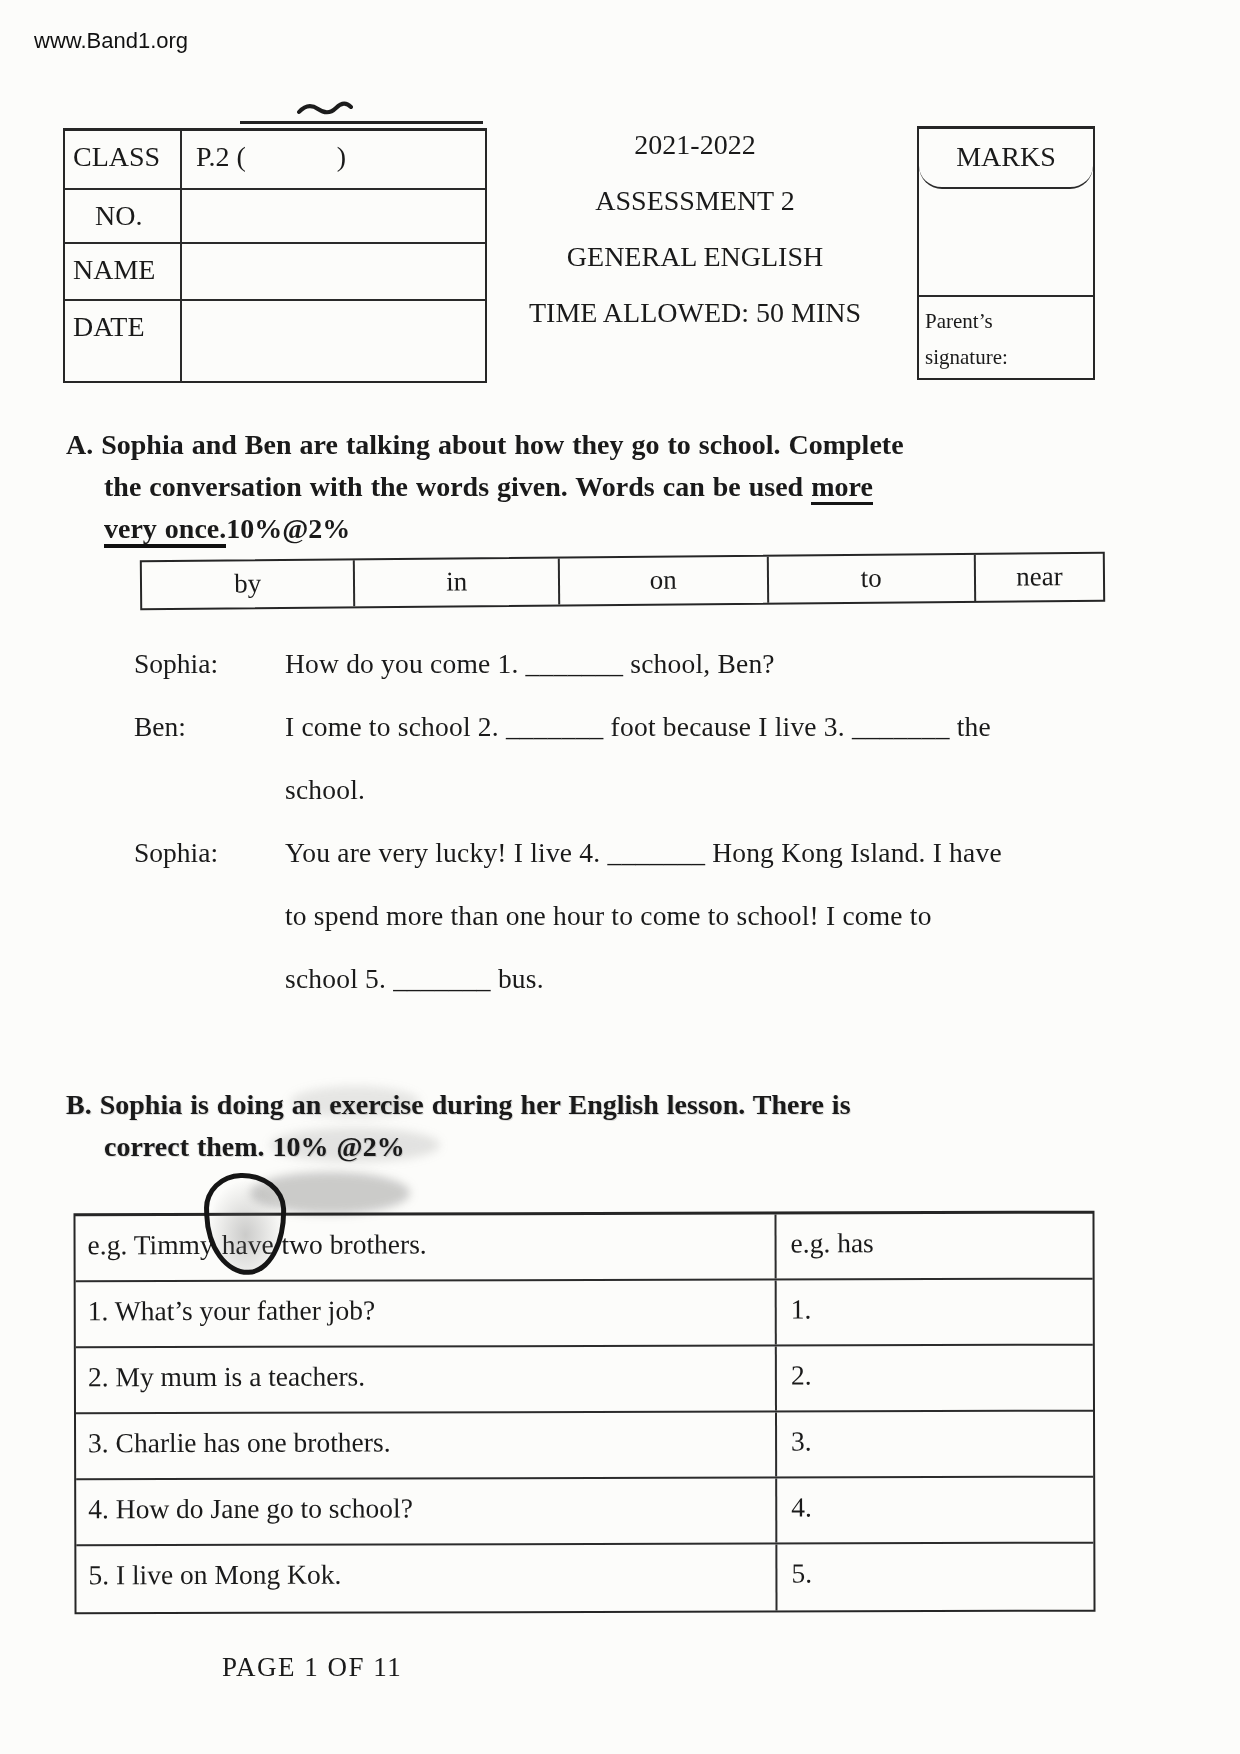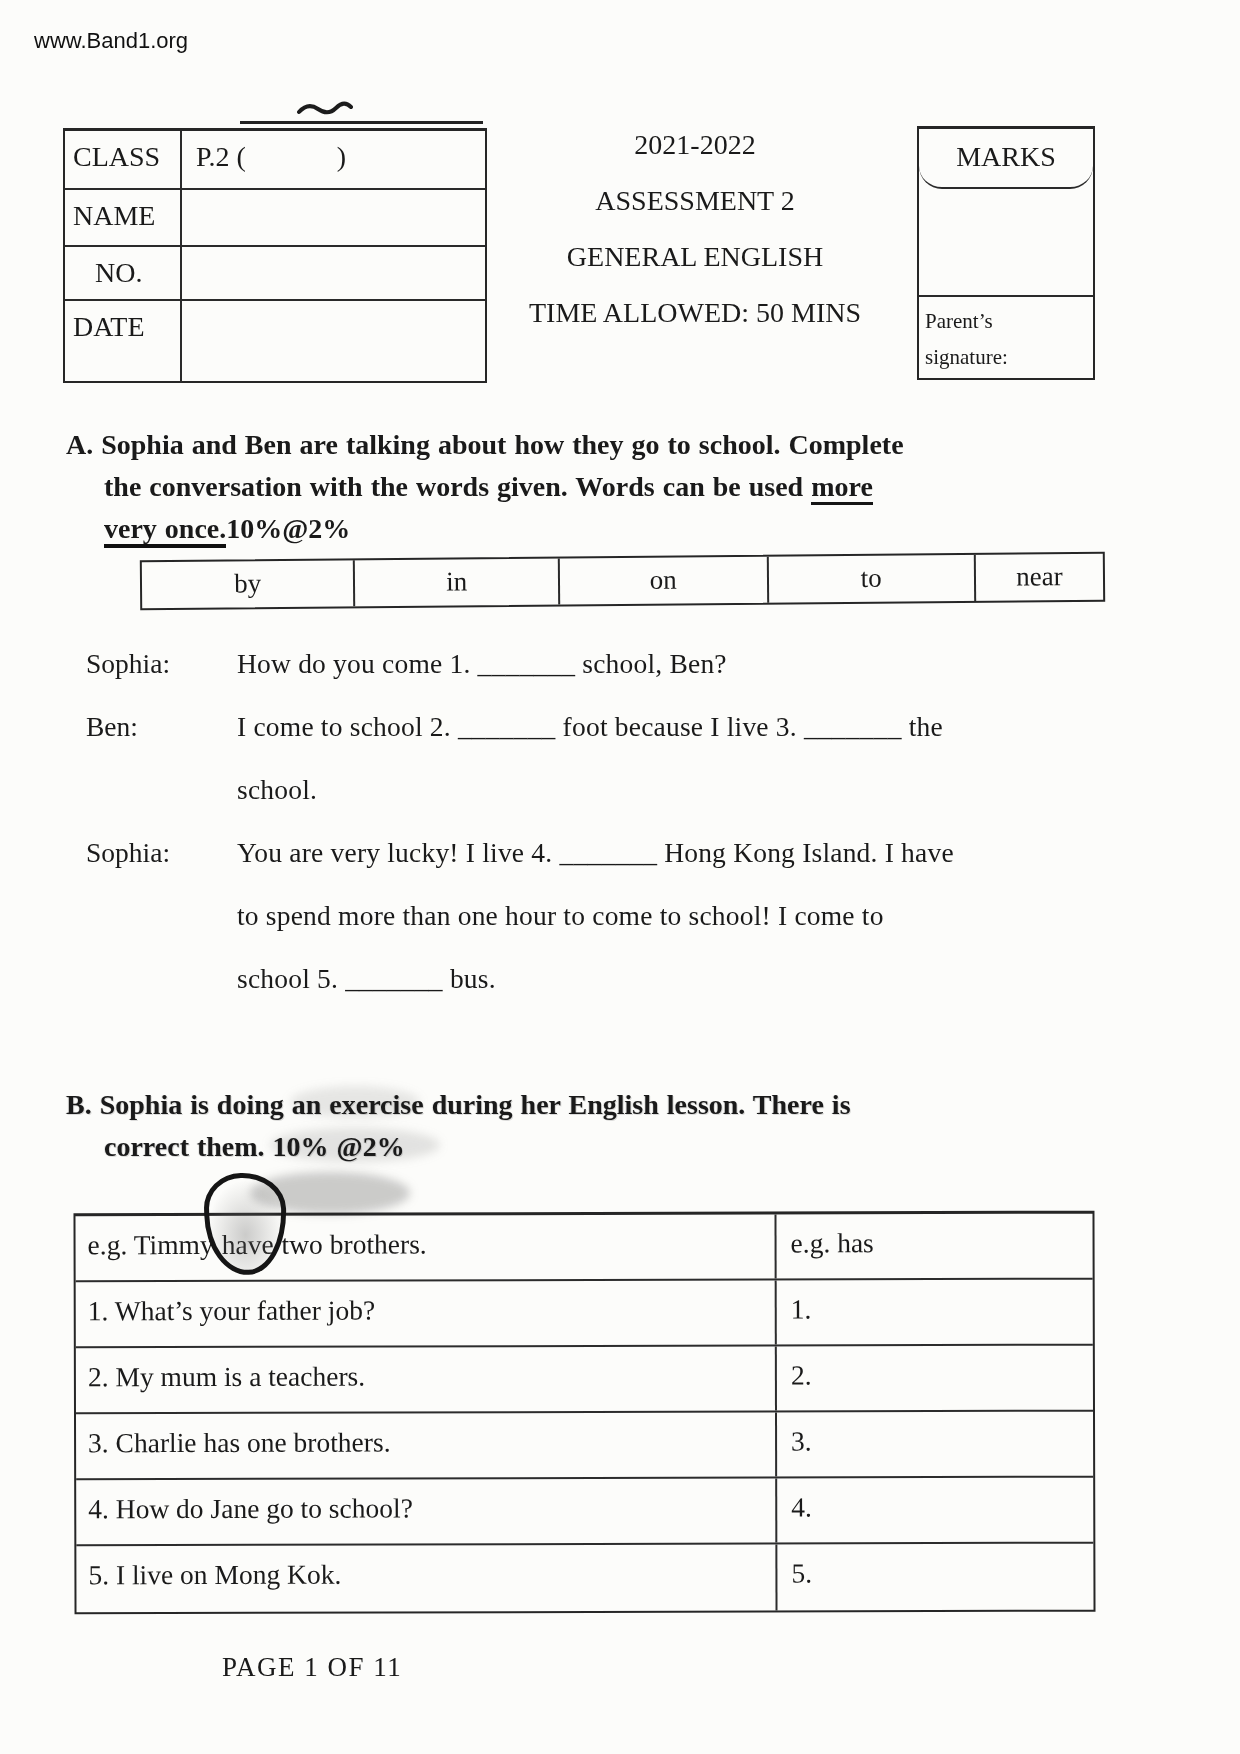--- a/index.html
+++ b/index.html
@@ -81,21 +81,21 @@
   }
   .wb-cell{
     border-right:2px solid #2a2a2a;
     text-align:center;font-size:27px;padding-top:7px;box-sizing:border-box;
   }
   .wb-cell:last-child{border-right:none;}
   .wb-0{width:22.2%;} .wb-1{width:21.3%;} .wb-2{width:21.7%;} .wb-3{width:21.6%;} .wb-4{width:13.2%;}
 
   
   .dialogue{left:86px;top:648px;width:1075px;}
-  .dlg-row{display:flex;height:63px;font-size:27.5px;}
+  .dlg-row{display:flex;height:63px;font-size:27.5px;margin-left:48px;}
   .dlg-spk{width:151px;flex:none;}
   .dlg-txt{flex:1;letter-spacing:.2px;}
 
   
   .b-table{
     left:74px;top:1212px;width:1021px;
     border:2px solid #262626;border-top-width:3px;box-sizing:border-box;
     transform:rotate(-0.15deg);
   }
   .b-row{display:flex;height:66px;border-bottom:2px solid #2c2c2c;box-sizing:border-box;}
@@ -140,26 +140,26 @@
   </svg>
   <div class="abs smudge smudge-1"></div>
   <div class="abs smudge smudge-2"></div>
   <div class="abs smudge smudge-3"></div>
 
   <div class="abs info-table">
     <div class="info-row row-class">
       <div class="info-label">CLASS</div>
       <div class="info-value">P.2 (             )</div>
     </div>
+    <div class="info-row row-no">
+      <div class="info-label label-indent">NO.</div>
+      <div class="info-value"></div>
+    </div>
     <div class="info-row row-name">
       <div class="info-label">NAME</div>
-      <div class="info-value"></div>
-    </div>
-    <div class="info-row row-no">
-      <div class="info-label label-indent">NO.</div>
       <div class="info-value"></div>
     </div>
     <div class="info-row row-date">
       <div class="info-label">DATE</div>
       <div class="info-value"></div>
     </div>
   </div>
 
   <div class="abs exam-info">
     <div>2021-2022</div>

